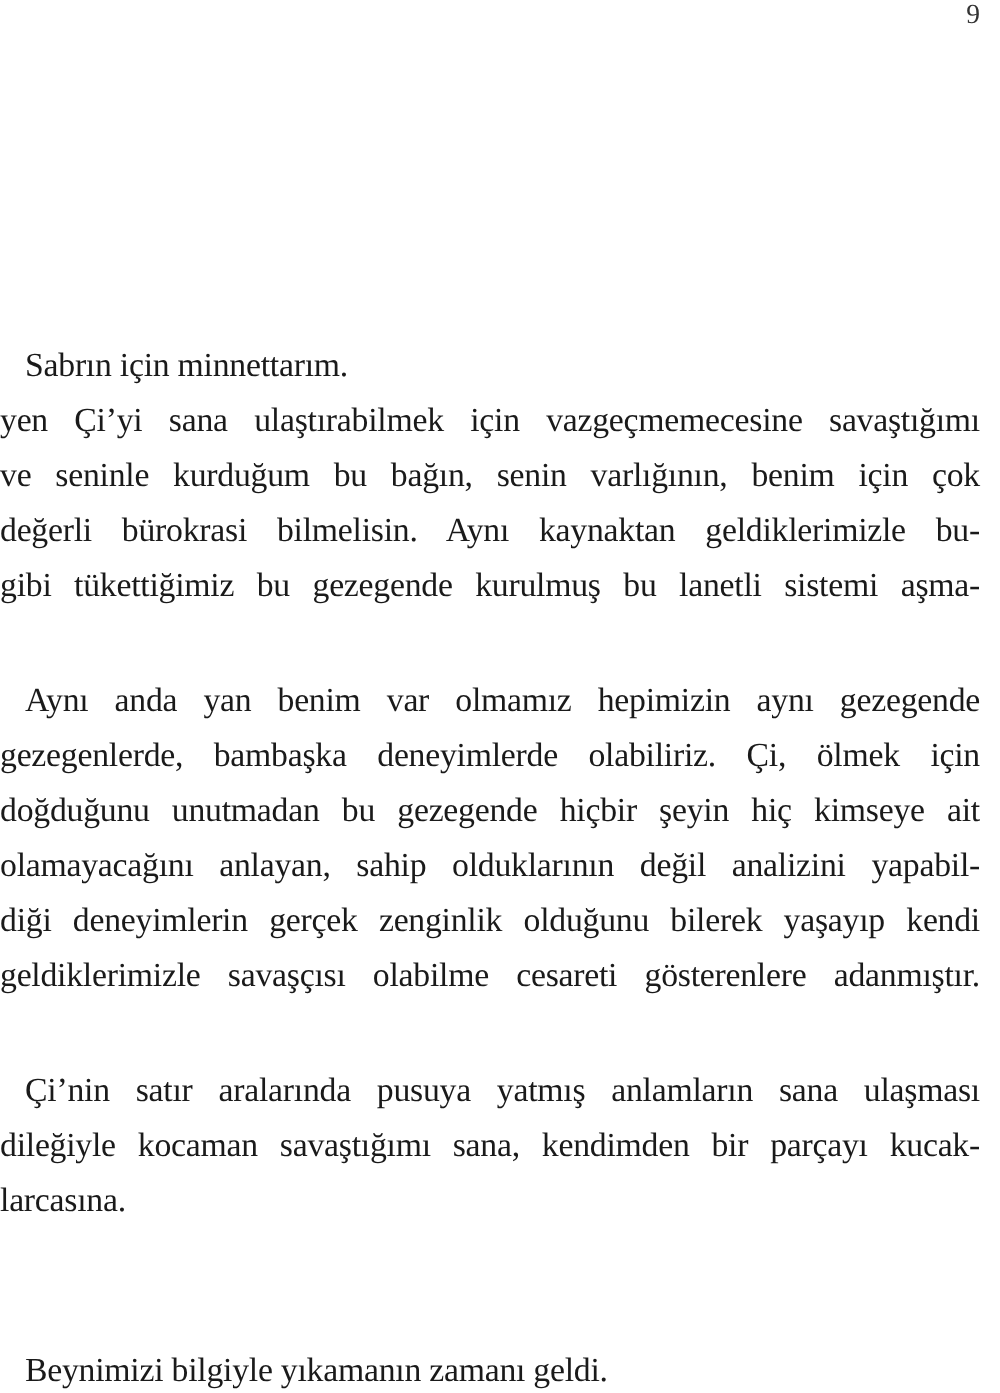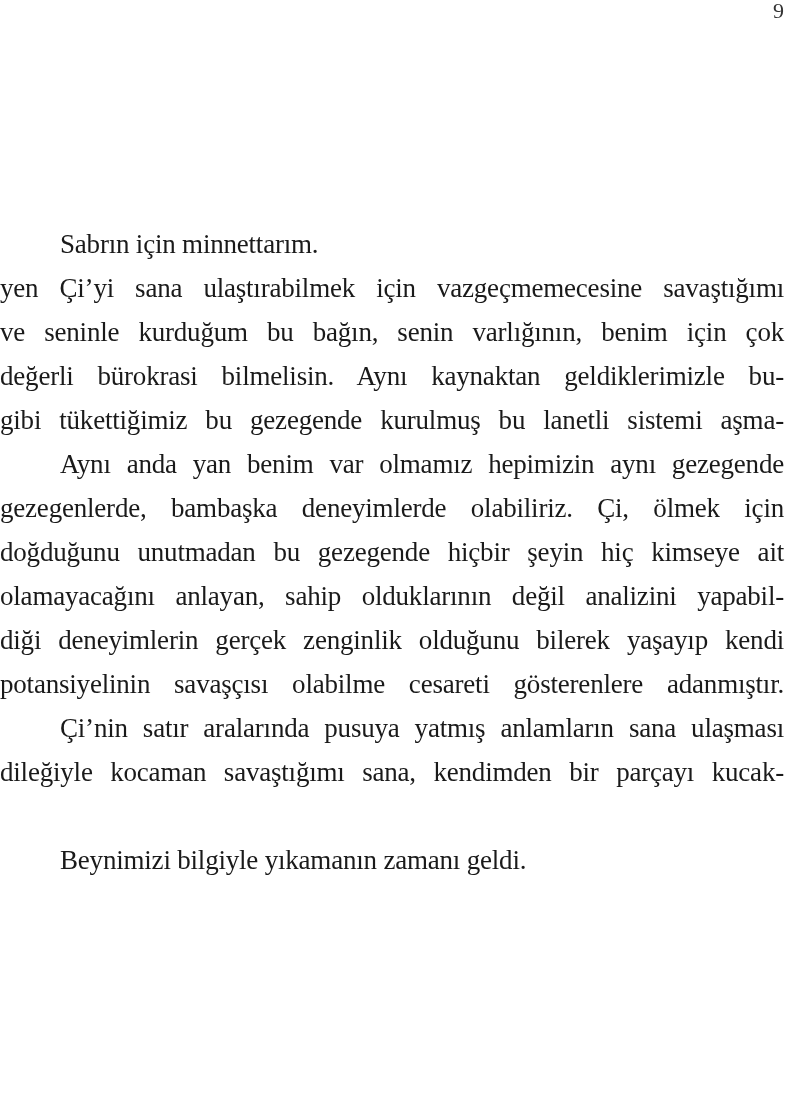--- a/index.html
+++ b/index.html
@@ -33,21 +33,22 @@
       display: block;
       font-size: 27px;
       line-height: 44px;
       height: 44px;
       white-space: nowrap;
       text-align: justify;
       text-align-last: justify;
       letter-spacing: -0.2px;
     }
     .line.indent {
-      padding-left: 60px;
+      padding-left: 20px;
+      margin-top: 48px;
     }
     .line.last {
       text-align-last: left;
     }
     .gap {
       display: block;
       height: 44px;
     }
   </style>
 </head>
@@ -62,22 +63,23 @@
   <span class="line">yen Çi’yi sana ulaştırabilmek için vazgeçmemecesine savaştığımı</span>
   <span class="line">ve seninle kurduğum bu bağın, senin varlığının, benim için çok</span>
   <span class="line">değerli bürokrasi bilmelisin. Aynı kaynaktan geldiklerimizle bu-</span>
   <span class="line">gibi tükettiğimiz bu gezegende kurulmuş bu lanetli sistemi aşma-</span>
 
   <span class="line indent">Aynı anda yan benim var olmamız hepimizin aynı gezegende</span>
   <span class="line">gezegenlerde, bambaşka deneyimlerde olabiliriz. Çi, ölmek için</span>
   <span class="line">doğduğunu unutmadan bu gezegende hiçbir şeyin hiç kimseye ait</span>
   <span class="line">olamayacağını anlayan, sahip olduklarının değil analizini yapabil-</span>
   <span class="line">diği deneyimlerin gerçek zenginlik olduğunu bilerek yaşayıp kendi</span>
-  <span class="line">potansiyelinin savaşçısı olabilme cesareti gösterenlere adanmıştır.</span>
+  <span class="line">geldiklerimizle savaşçısı olabilme cesareti gösterenlere adanmıştır.</span>
 
   <span class="line indent">Çi’nin satır aralarında pusuya yatmış anlamların sana ulaşması</span>
   <span class="line">dileğiyle kocaman savaştığımı sana, kendimden bir parçayı kucak-</span>
+  <span class="line last">larcasına.</span>
 
   <span class="gap"></span>
 
   <span class="line indent last">Beynimizi bilgiyle yıkamanın zamanı geldi.</span>
 
 </div>
 
 </body></html>

